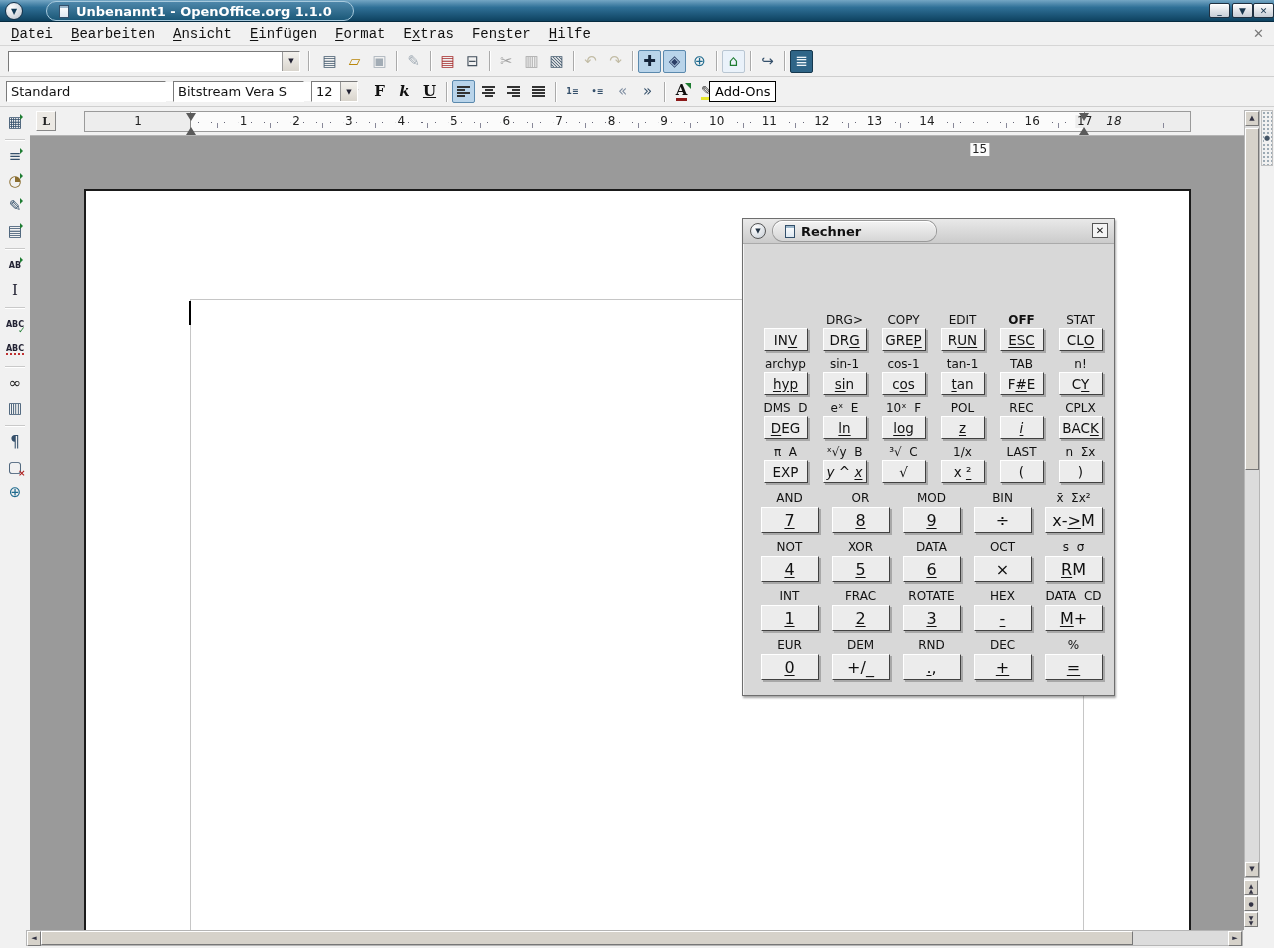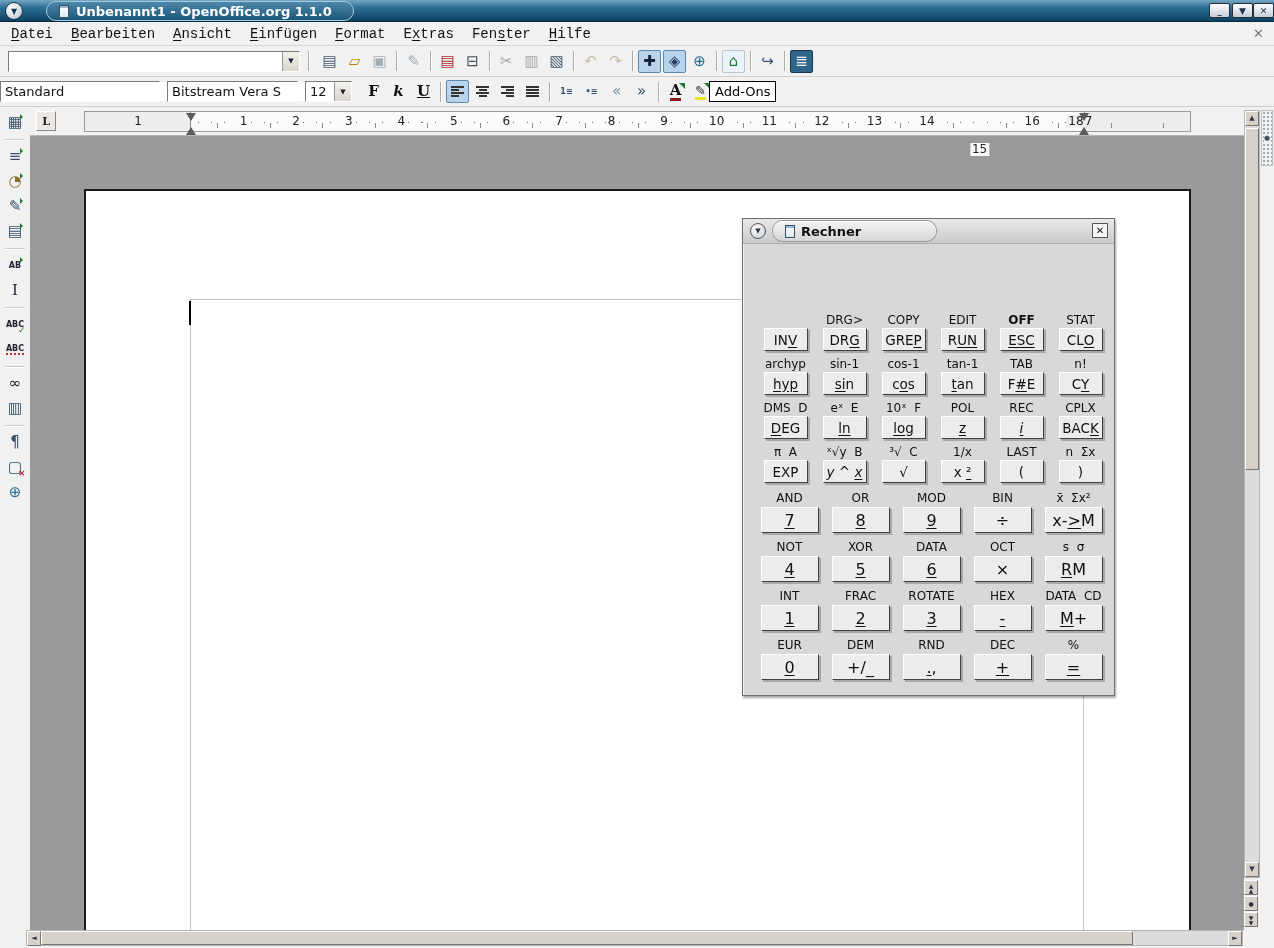--- a/index.html
+++ b/index.html
@@ -33,21 +33,21 @@
     border-bottom:1px solid #d6d6d6;display:flex;align-items:center;padding-left:2px;
     font-size:14px;color:#111;}
   .menu-item{padding:2px 9px;white-space:nowrap;font-family:Liberation Mono, monospace;}
   .u{text-decoration:underline;text-underline-offset:2px;}
   .doc-close{margin-left:auto;margin-right:10px;color:#7a7a7a;font-weight:bold;font-size:13px;}
 
   
   .funcbar{position:absolute;left:0;top:46px;right:0;height:31px;background:#f1f1f1;
     border-bottom:1px solid #cfcfcf;display:flex;align-items:center;padding-left:8px;}
   .objbar{position:absolute;left:0;top:77px;right:0;height:30px;background:#f1f1f1;
-    border-bottom:1px solid #cfcfcf;display:flex;align-items:center;}
+    border-bottom:1px solid #cfcfcf;display:flex;align-items:center;padding-left:6px;}
   .combo{display:flex;height:21px;border:1px solid #7a7a7a;border-right-color:#fff;
     border-bottom-color:#fff;background:#fff;}
   .combo input{border:none;outline:none;height:100%;font-family:"DejaVu Sans",sans-serif;
     font-size:13px;padding:0 4px;background:#fff;color:#111;}
   .combo .cbtnarrow{width:17px;background:linear-gradient(#f4f2ee,#d9d5cd);
     border-left:1px solid #999;display:flex;align-items:center;justify-content:center;
     font-size:7px;color:#223;}
   .icons{display:flex;align-items:center;}
   .ticon{width:23px;height:23px;margin:0 1px;display:flex;align-items:center;
     justify-content:center;position:relative;font-size:15px;border:1px solid transparent;
@@ -381,21 +381,21 @@
         <span class="rnum" style="left: 526.59px;">8</span>
         <span class="rnum" style="left: 579.16px;">9</span>
         <span class="rnum" style="left: 631.73px; text-align: right;">10</span>
         <span class="rnum" style="left: 684.3px;">11</span>
         <span class="rnum" style="left: 736.87px;">12</span>
         <span class="rnum" style="left: 789.44px;">13</span>
         <span class="rnum" style="left: 842.01px;">14</span>
         <span class="rnum" style="left: 894.58px; margin-top: 28px;">15</span>
         <span class="rnum" style="left: 947.15px;">16</span>
         <span class="rnum rm" style="left: 999.72px;">17</span>
-        <span class="rnum rm" style="left: 991px;">18</span>
+        <span class="rnum rm" style="left: 1029px; font-style: italic;">18</span>
       </div>
   </div>
 
   <div class="lefttb" id="left-icons">
       <div class="ticon arr">
         <span class="g" style="color: rgb(53, 80, 107);">▦</span>
       </div>
       <div class="lgap"></div>
       <div class="ticon arr">
         <span class="g" style="color: rgb(53, 80, 107);">≡</span>

